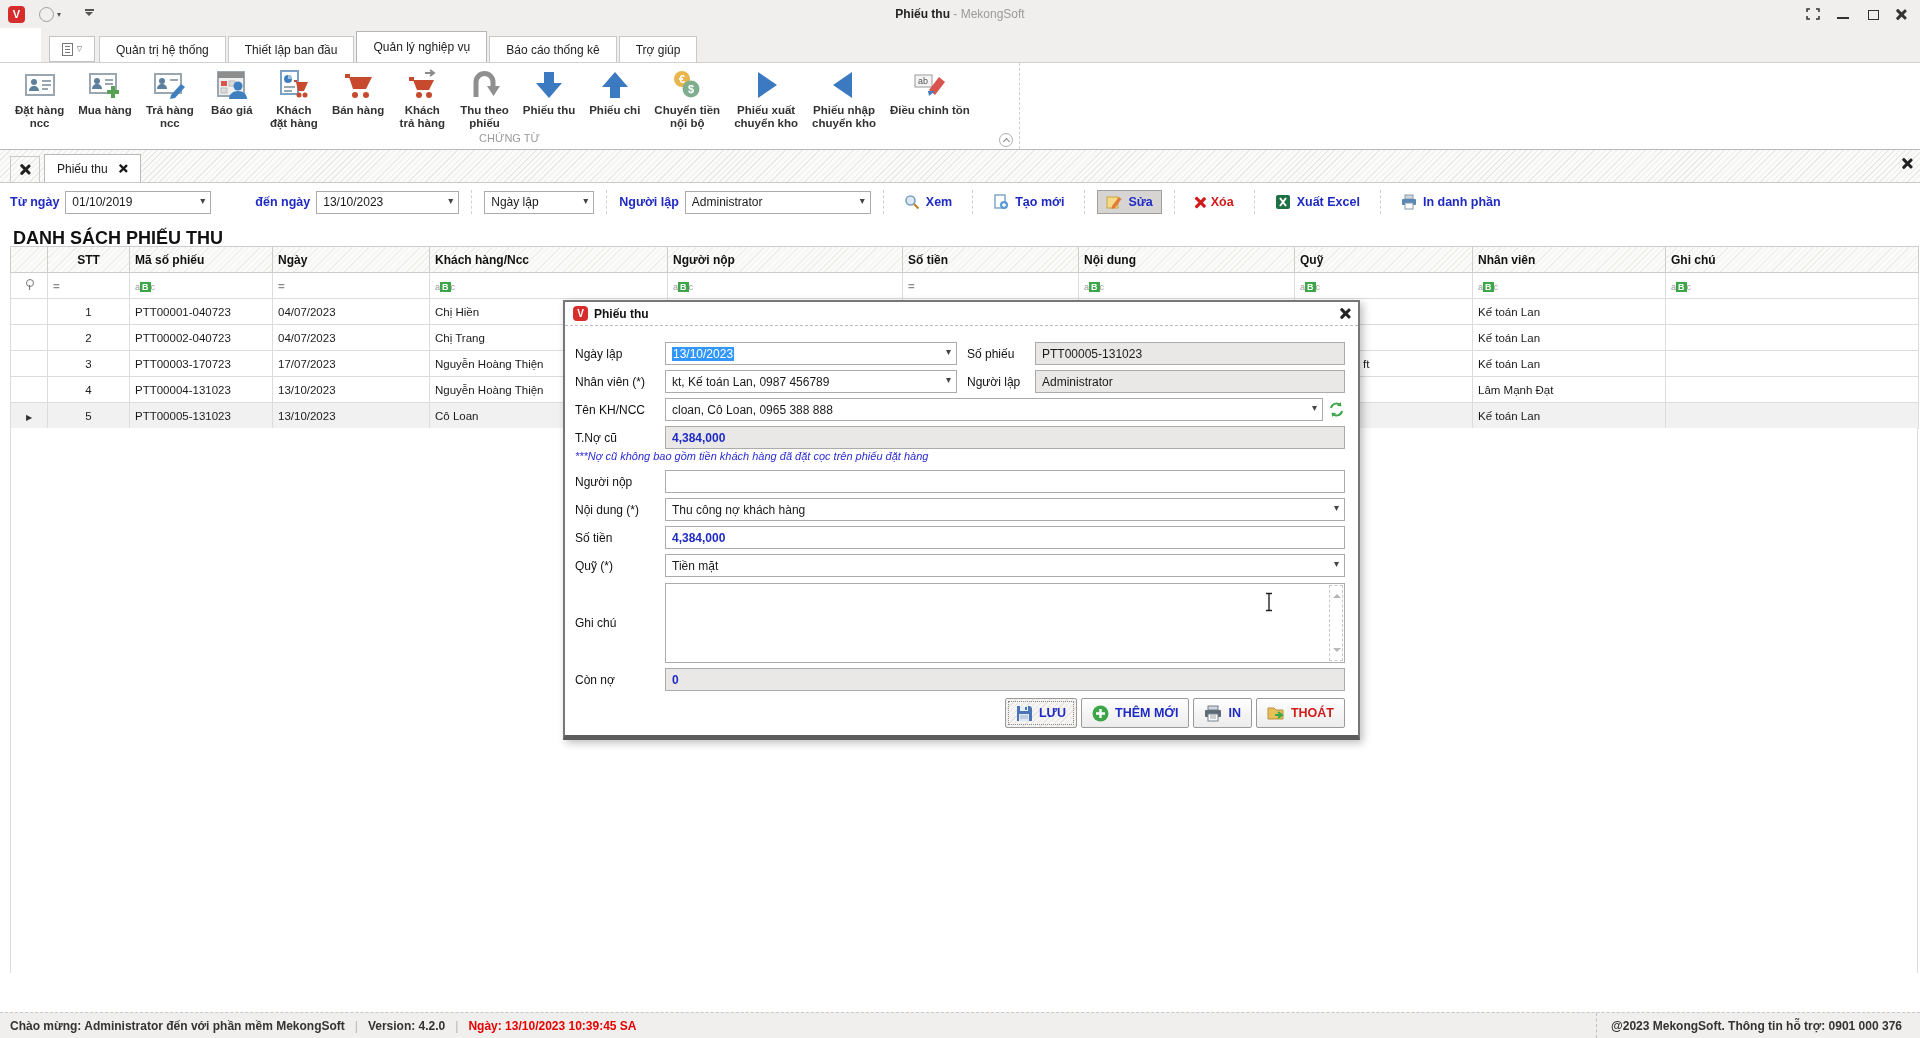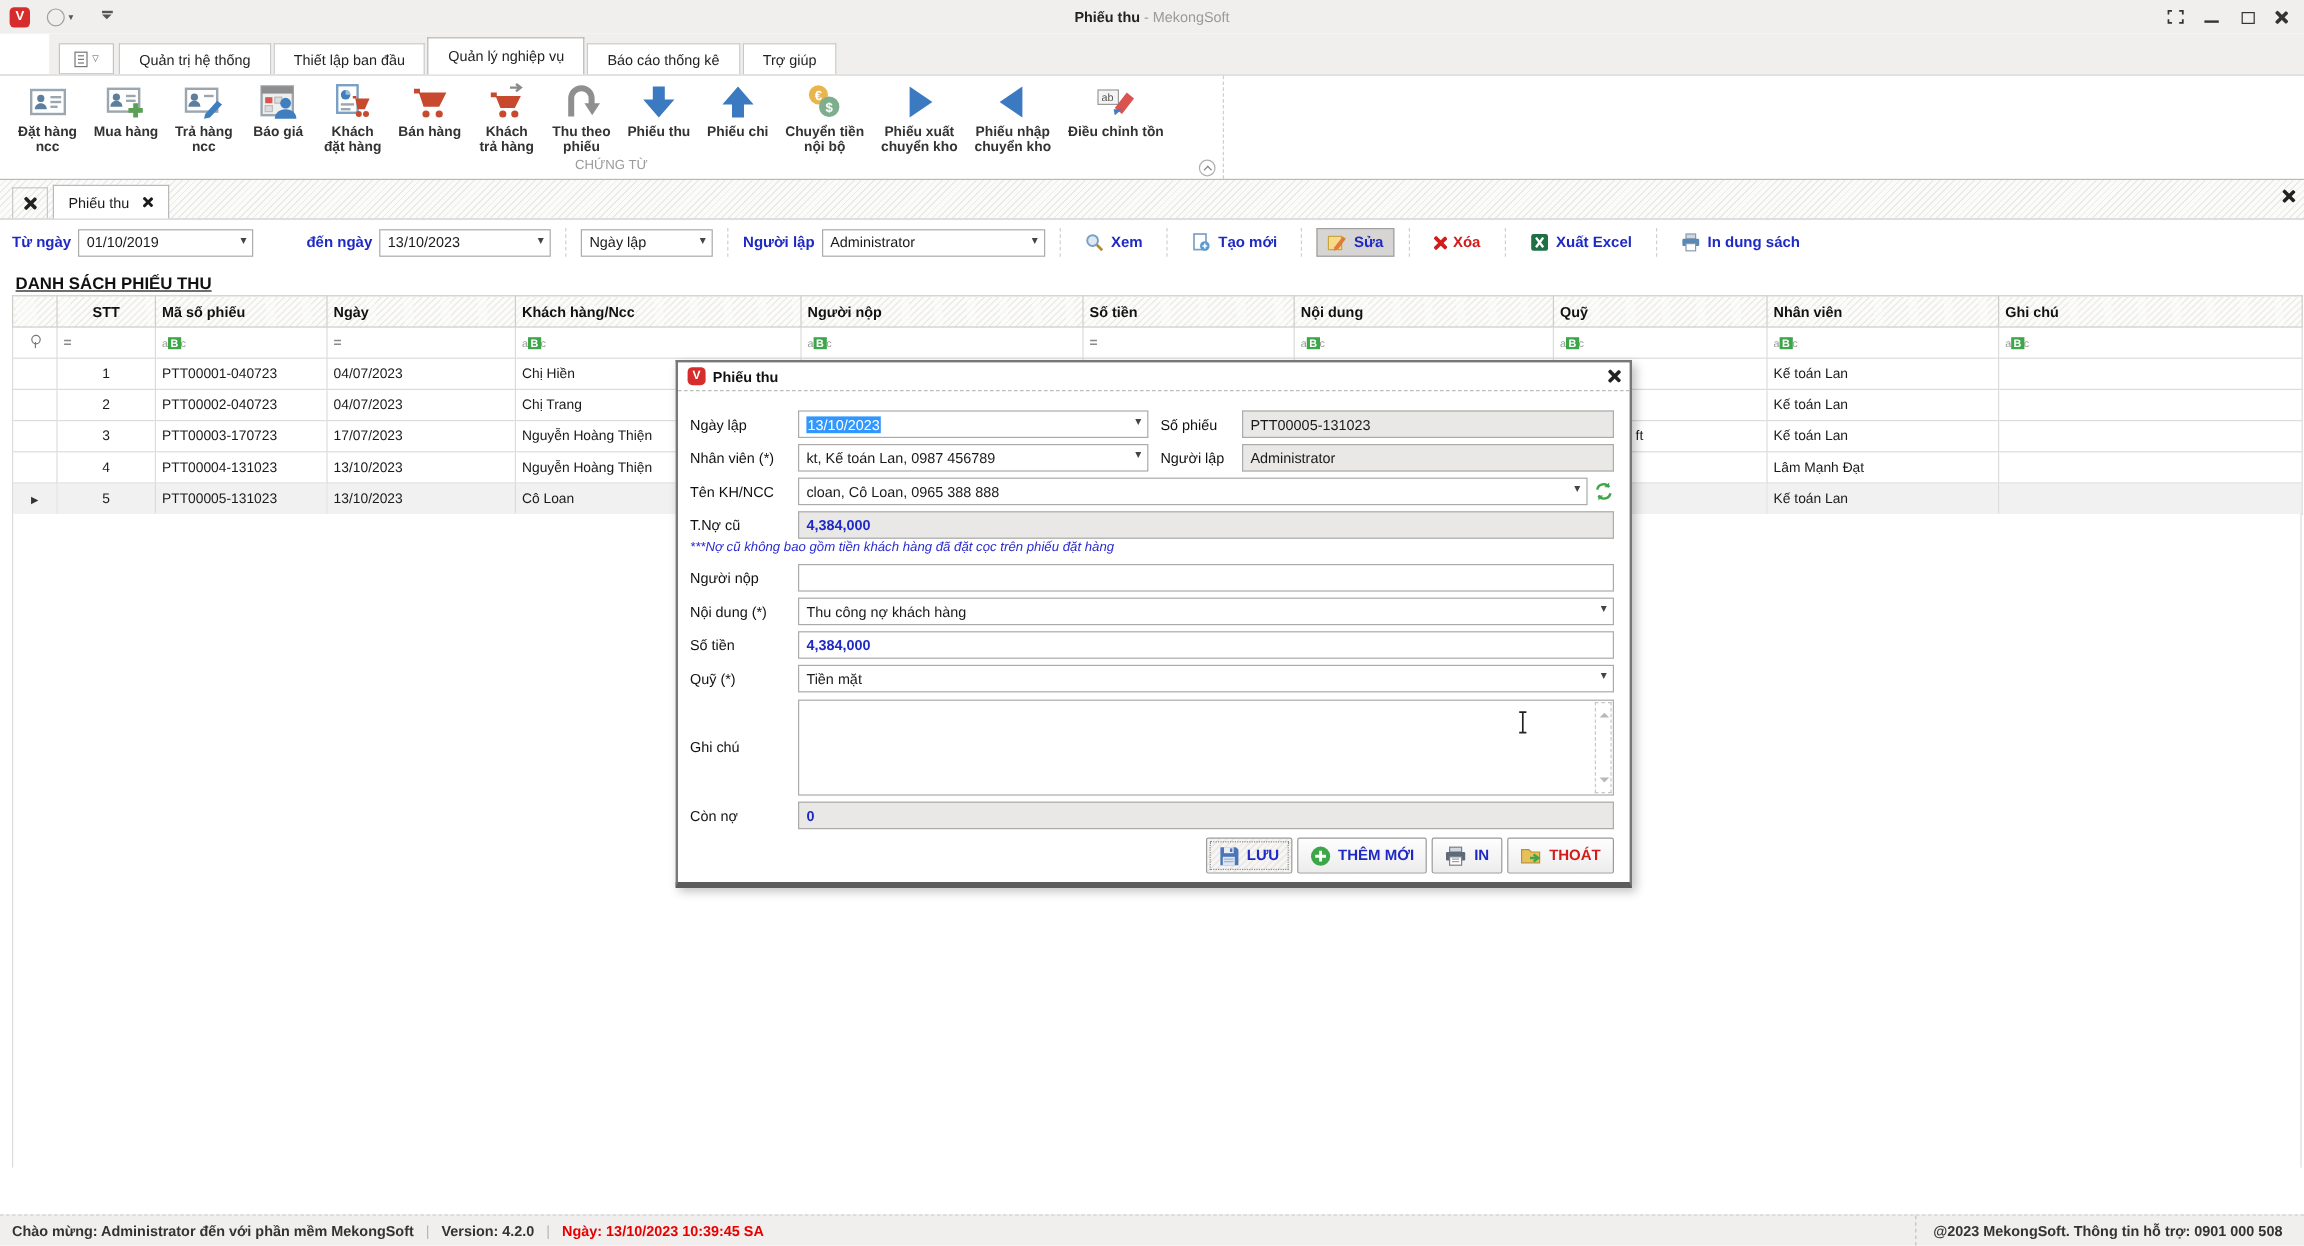--- a/index.html
+++ b/index.html
@@ -73,21 +73,21 @@
   .flabel { color:#1f2ac4; font-weight:bold; font-size:12.5px; margin-right:6px; }
   .combo { height:23px; background:#fff; border:1px solid #ababab; display:flex; align-items:center;
     padding:0 20px 0 6px; position:relative; font-size:12px; }
   .combo::after { content:"▾"; position:absolute; right:5px; top:3px; color:#444; font-size:10px; }
   .vsep { width:0; height:24px; border-left:1px dashed #cfcfcf; margin:0 12px; }
   .fbtn { display:flex; align-items:center; gap:6px; font-weight:bold; font-size:12.5px; color:#1f2ac4;
     padding:3px 8px; }
   .fbtn.pressed { background:#d7d5d3; border:1px solid #9f9f9f; }
   .fbtn.red { color:#d21b1b; }
 
-  .list-title { position:absolute; left:13px; top:45px; font-weight:bold; font-size:14px; color:#111;text-decoration:underline; }
+  .list-title { position:absolute; left:13px; top:45px; font-weight:bold; font-size:18px; color:#111; }
 
   
   table.grid { position:absolute; left:10px; top:63px; width:1908px; border-collapse:collapse;
     table-layout:fixed; }
   .grid th { height:26px; font-weight:bold; font-size:12px; color:#111; text-align:left; padding:0 5px;
     border:1px solid #cfcdc9; background:repeating-linear-gradient(135deg,#fcfcfb 0 3px,#eceae7 3px 4px); }
   .grid td { height:26px; font-size:11.5px; padding:0 5px; border:1px solid #dddcda; background:#fff;
     white-space:nowrap; overflow:hidden; }
   .grid tr.sel td { background:#f1f1f1; }
   .grid td.c { text-align:center; }
@@ -456,21 +456,21 @@
         </svg>
       <span>Xuất Excel</span>
     </div>
     <span class="vsep"></span>
     <div class="fbtn">
       <svg width="16" height="16" viewBox="0 0 16 16">
           <rect x="4" y="1" width="8" height="4" fill="#cfd8e0" stroke="#8a99a8"></rect>
           <rect x="1" y="5" width="14" height="6" rx="1" fill="#5b87b5"></rect>
           <rect x="4" y="9" width="8" height="6" fill="#fff" stroke="#8a99a8"></rect>
         </svg>
-      <span>In dung sách</span>
+      <span>In danh phần</span>
     </div>
   </div>
 
   <div class="list-title">DANH SÁCH PHIẾU THU</div>
 
   <table class="grid">
     <colgroup>
       <col style="width:37px">
         <col style="width:82px">
         <col style="width:143px">
@@ -583,21 +583,21 @@
 </div>
 
 <div class="statusbar">
   <span style="padding-left:10px">Chào mừng: Administrator đến với phần mềm MekongSoft</span>
   <span class="sep">|</span>
   <span>Version: 4.2.0</span>
   <span class="sep">|</span>
   <span class="st-red">Ngày: 13/10/2023 10:39:45 SA</span>
   <span class="st-right">
     <span class="dsep"></span>
-    <span class="st-copy">@2023 MekongSoft. Thông tin hỗ trợ: 0901 000 508</span>
+    <span class="st-copy">@2023 MekongSoft. Thông tin hỗ trợ: 0901 000 376</span>
   </span>
 </div>
 
 <div class="dialog">
   <div class="dlg-title">
     <div class="vlogo" style="width:15px;height:15px;font-size:10px">V</div>
     <span class="txt">Phiếu thu</span>
     <span class="dlg-close xicon"></span>
   </div>
 

